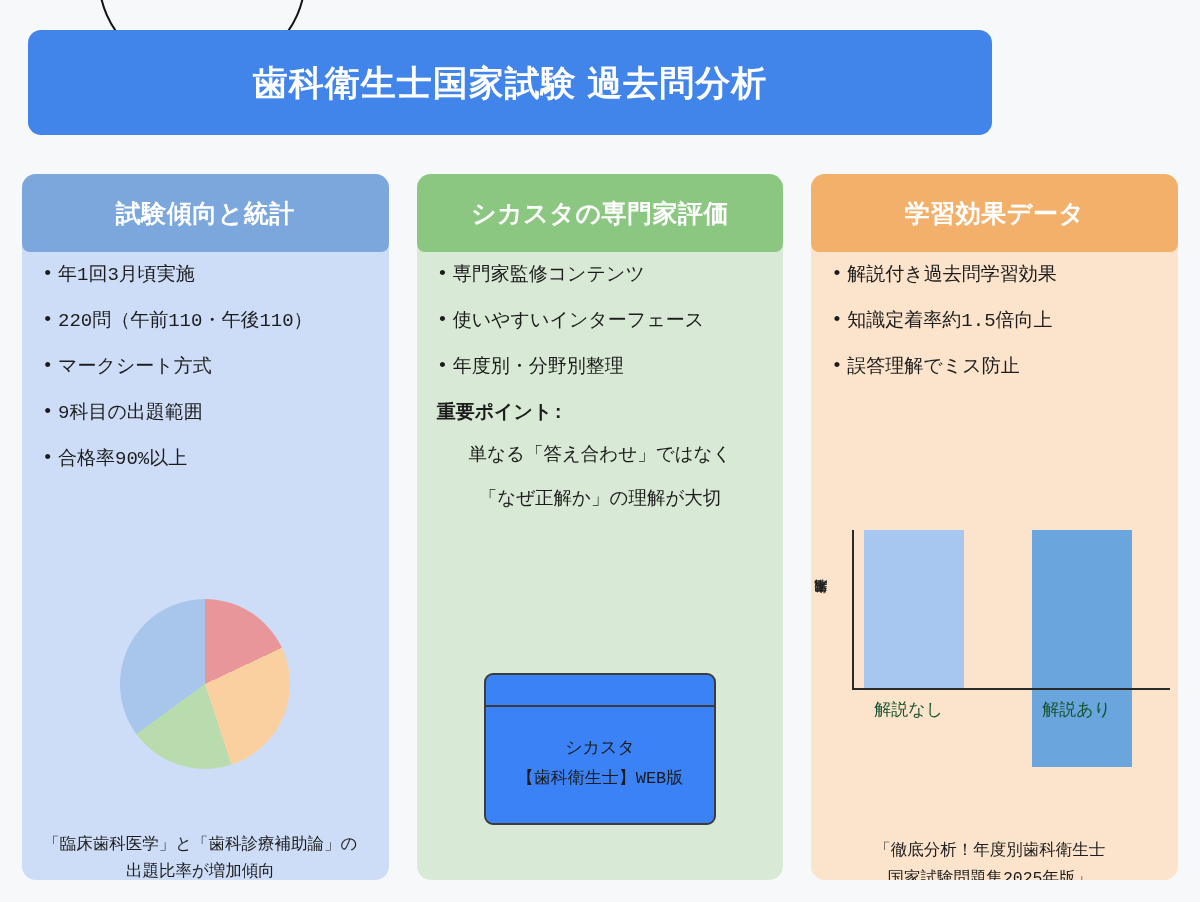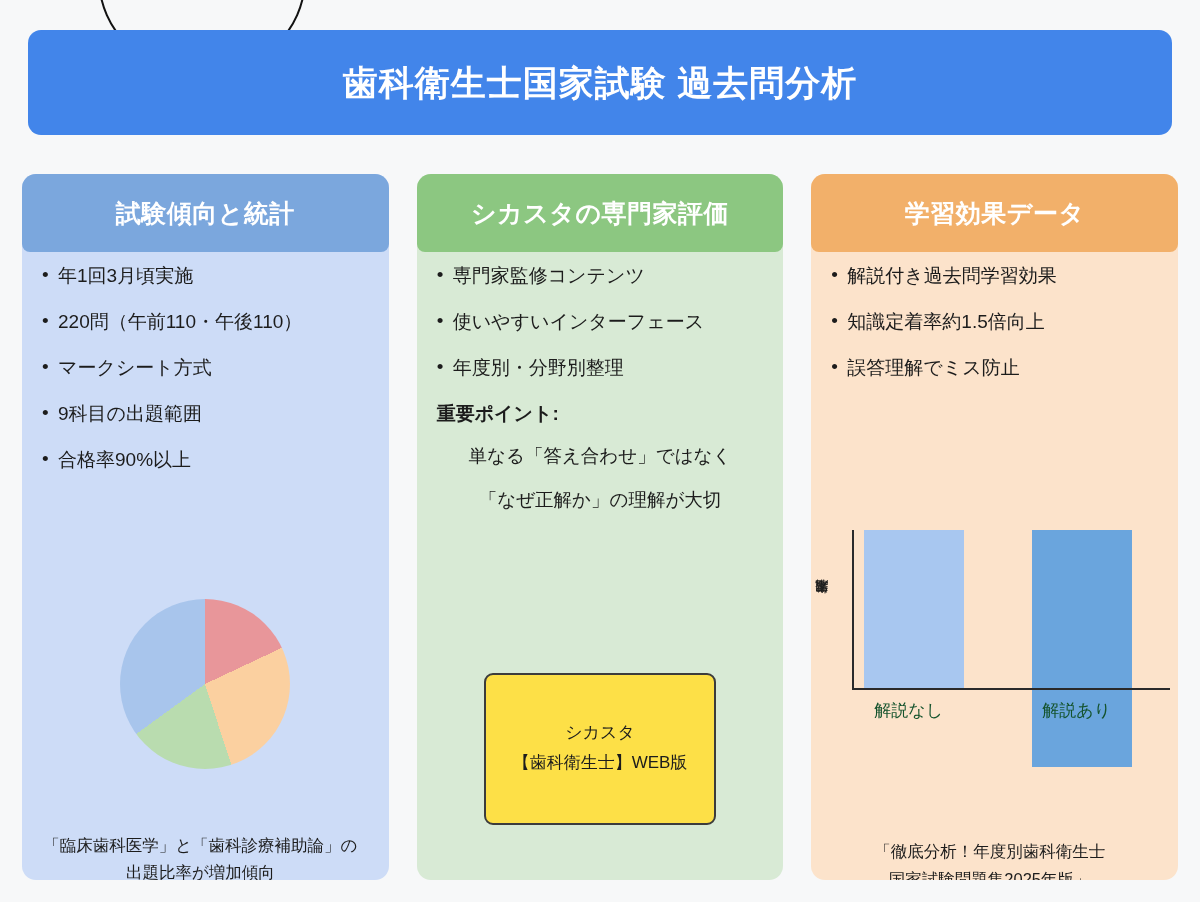--- a/index.html
+++ b/index.html
@@ -29,21 +29,21 @@
     background: transparent;
     z-index: 5;
     pointer-events: none;
   }
 
   
   .banner {
     position: absolute;
     left: 28px;
     top: 30px;
-    width: 1144px;
+    width: 964px;
     height: 105px;
     background: #4285ea;
     border-radius: 13px;
     display: flex;
     align-items: center;
     justify-content: center;
     z-index: 10;
   }
   .banner-title {
     color: #ffffff;
@@ -86,20 +86,21 @@
     font-size: 25px;
     font-weight: bold;
     letter-spacing: 0.5px;
     line-height: 1;
     white-space: nowrap;
   }
   .col-body {
     flex: 1 1 auto;
     position: relative;
     padding: 14px 20px 0 20px;
+    font-family: Liberation Mono, monospace;
   }
 
   
   .col-a { background: #cddcf7; }
   .col-a .col-head { background: #7ba7dd; }
   .col-b { background: #d8ead5; }
   .col-b .col-head { background: #8cc781; }
   .col-c { background: #fce3cb; }
   .col-c .col-head { background: #f2b06a; }
 
@@ -163,25 +164,25 @@
   }
   .kp-line.indent { text-align: center; }
 
   .product-card {
     position: absolute;
     left: 50%;
     transform: translateX(-50%);
     top: 421px;
     width: 232px;
     height: 152px;
-    background: #fde047;
+    background: #3b82f6;
     border: 2px solid #3c3c3c;
     border-radius: 9px;
     display: flex;
-    flex-direction: row;
+    flex-direction: column;
   }
   .product-card-strip {
     height: 32px;
     border-bottom: 2px solid #3c3c3c;
     flex: 0 0 auto;
   }
   .product-card-body {
     flex: 1 1 auto;
     display: flex;
     flex-direction: column;

